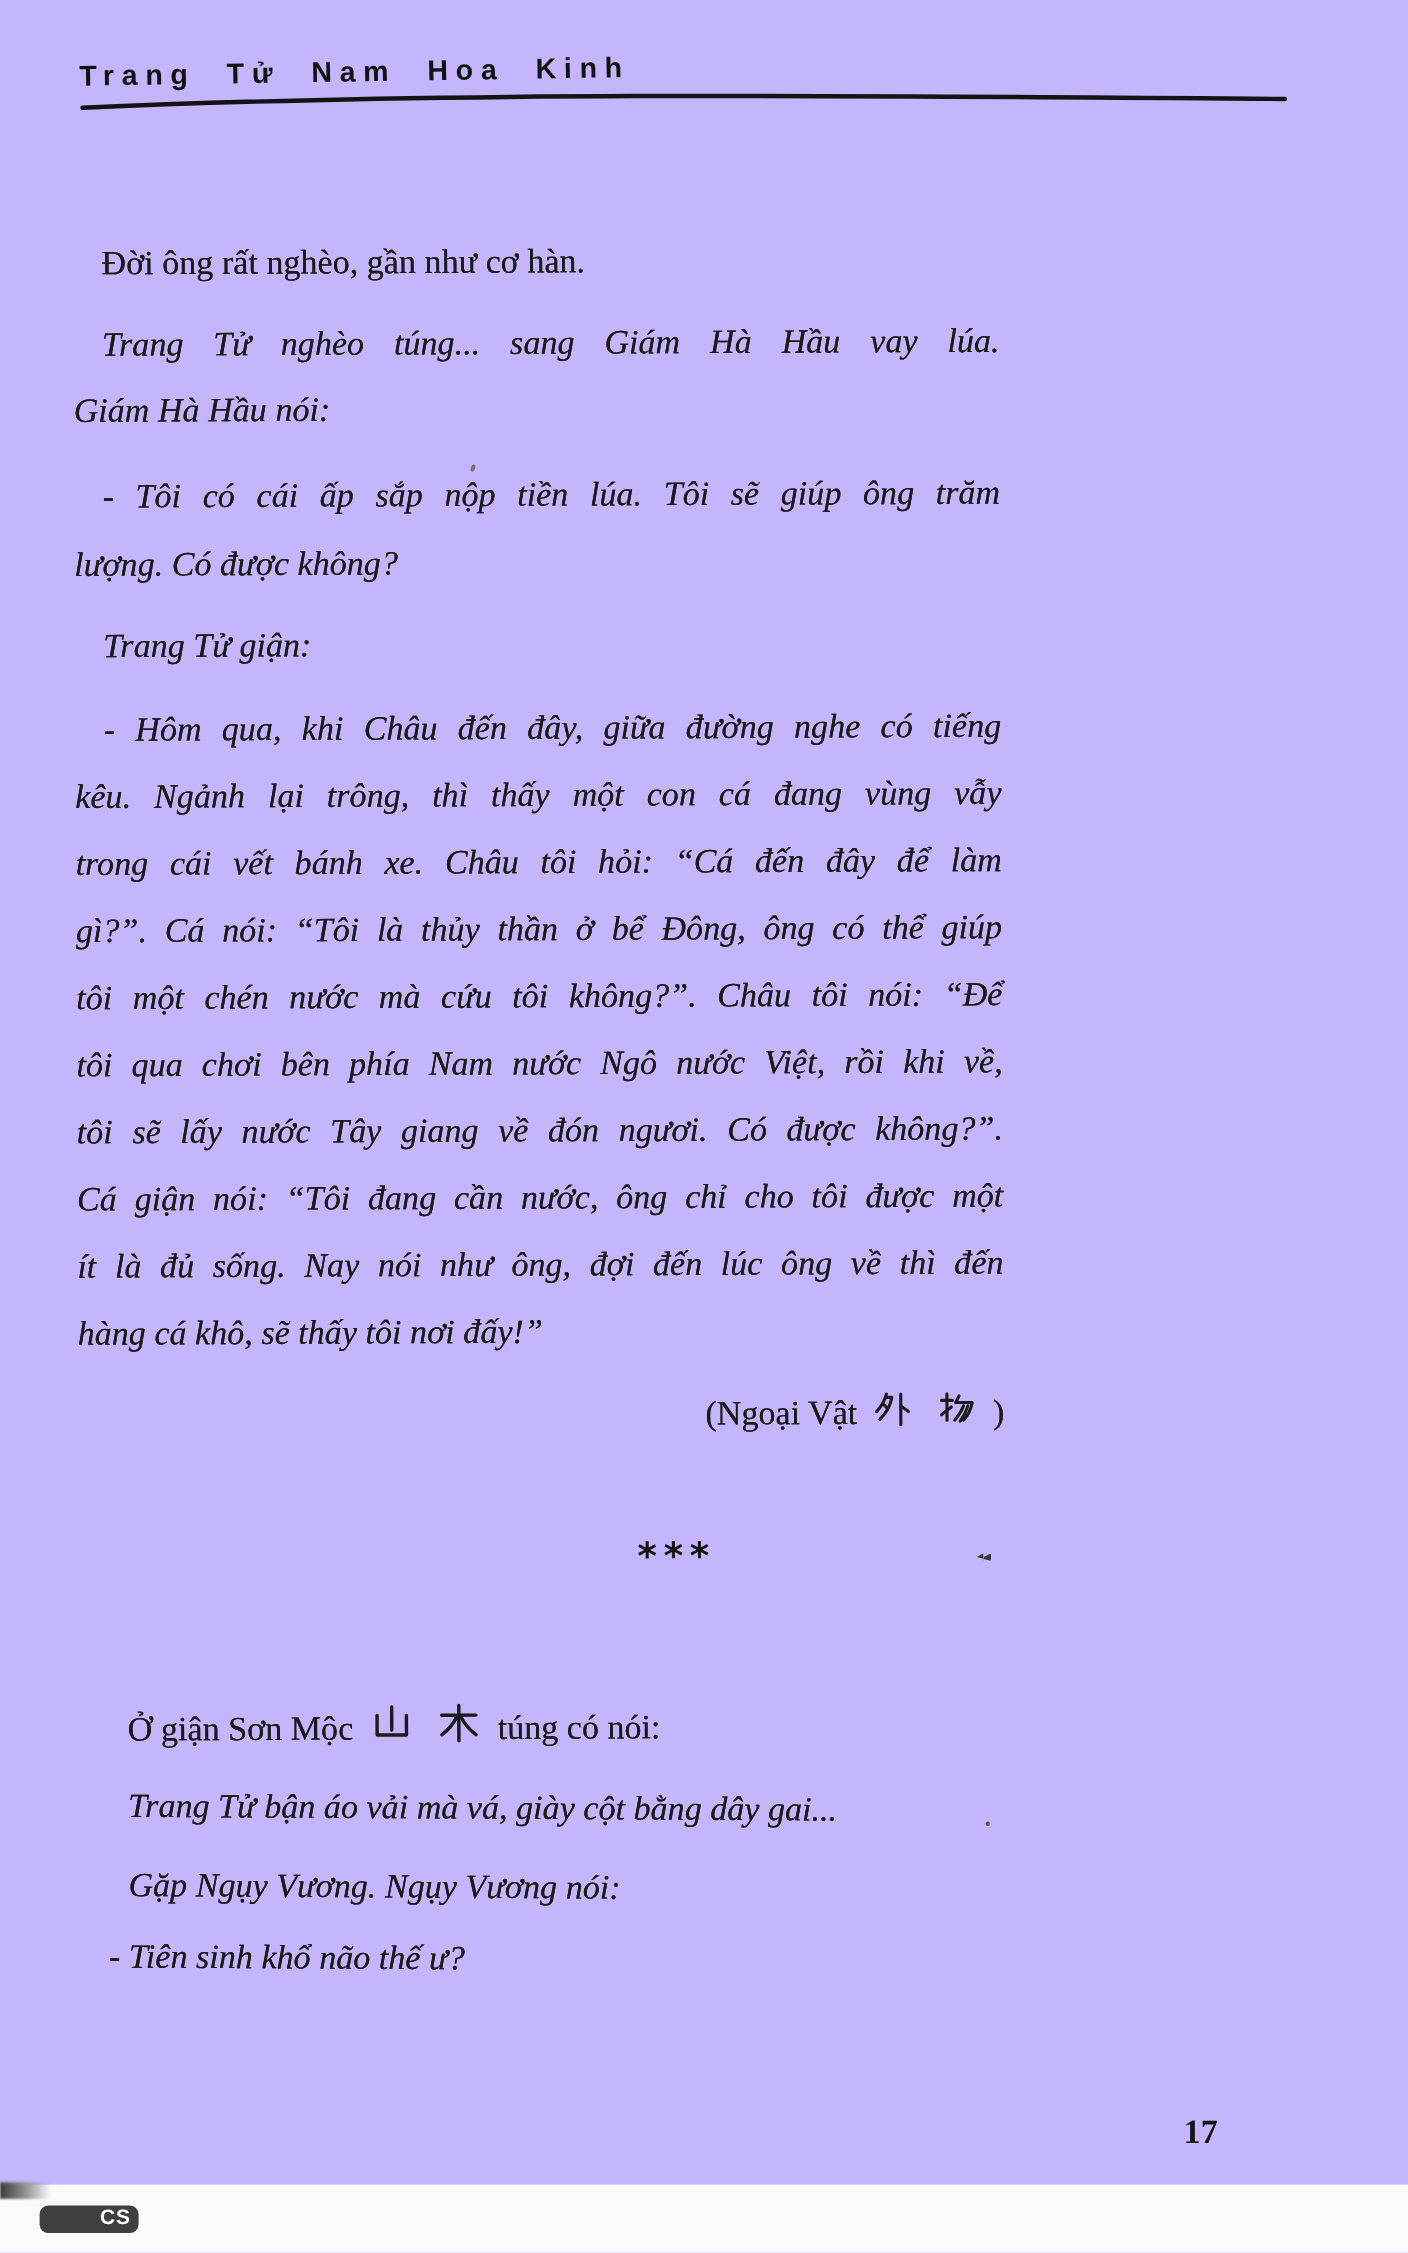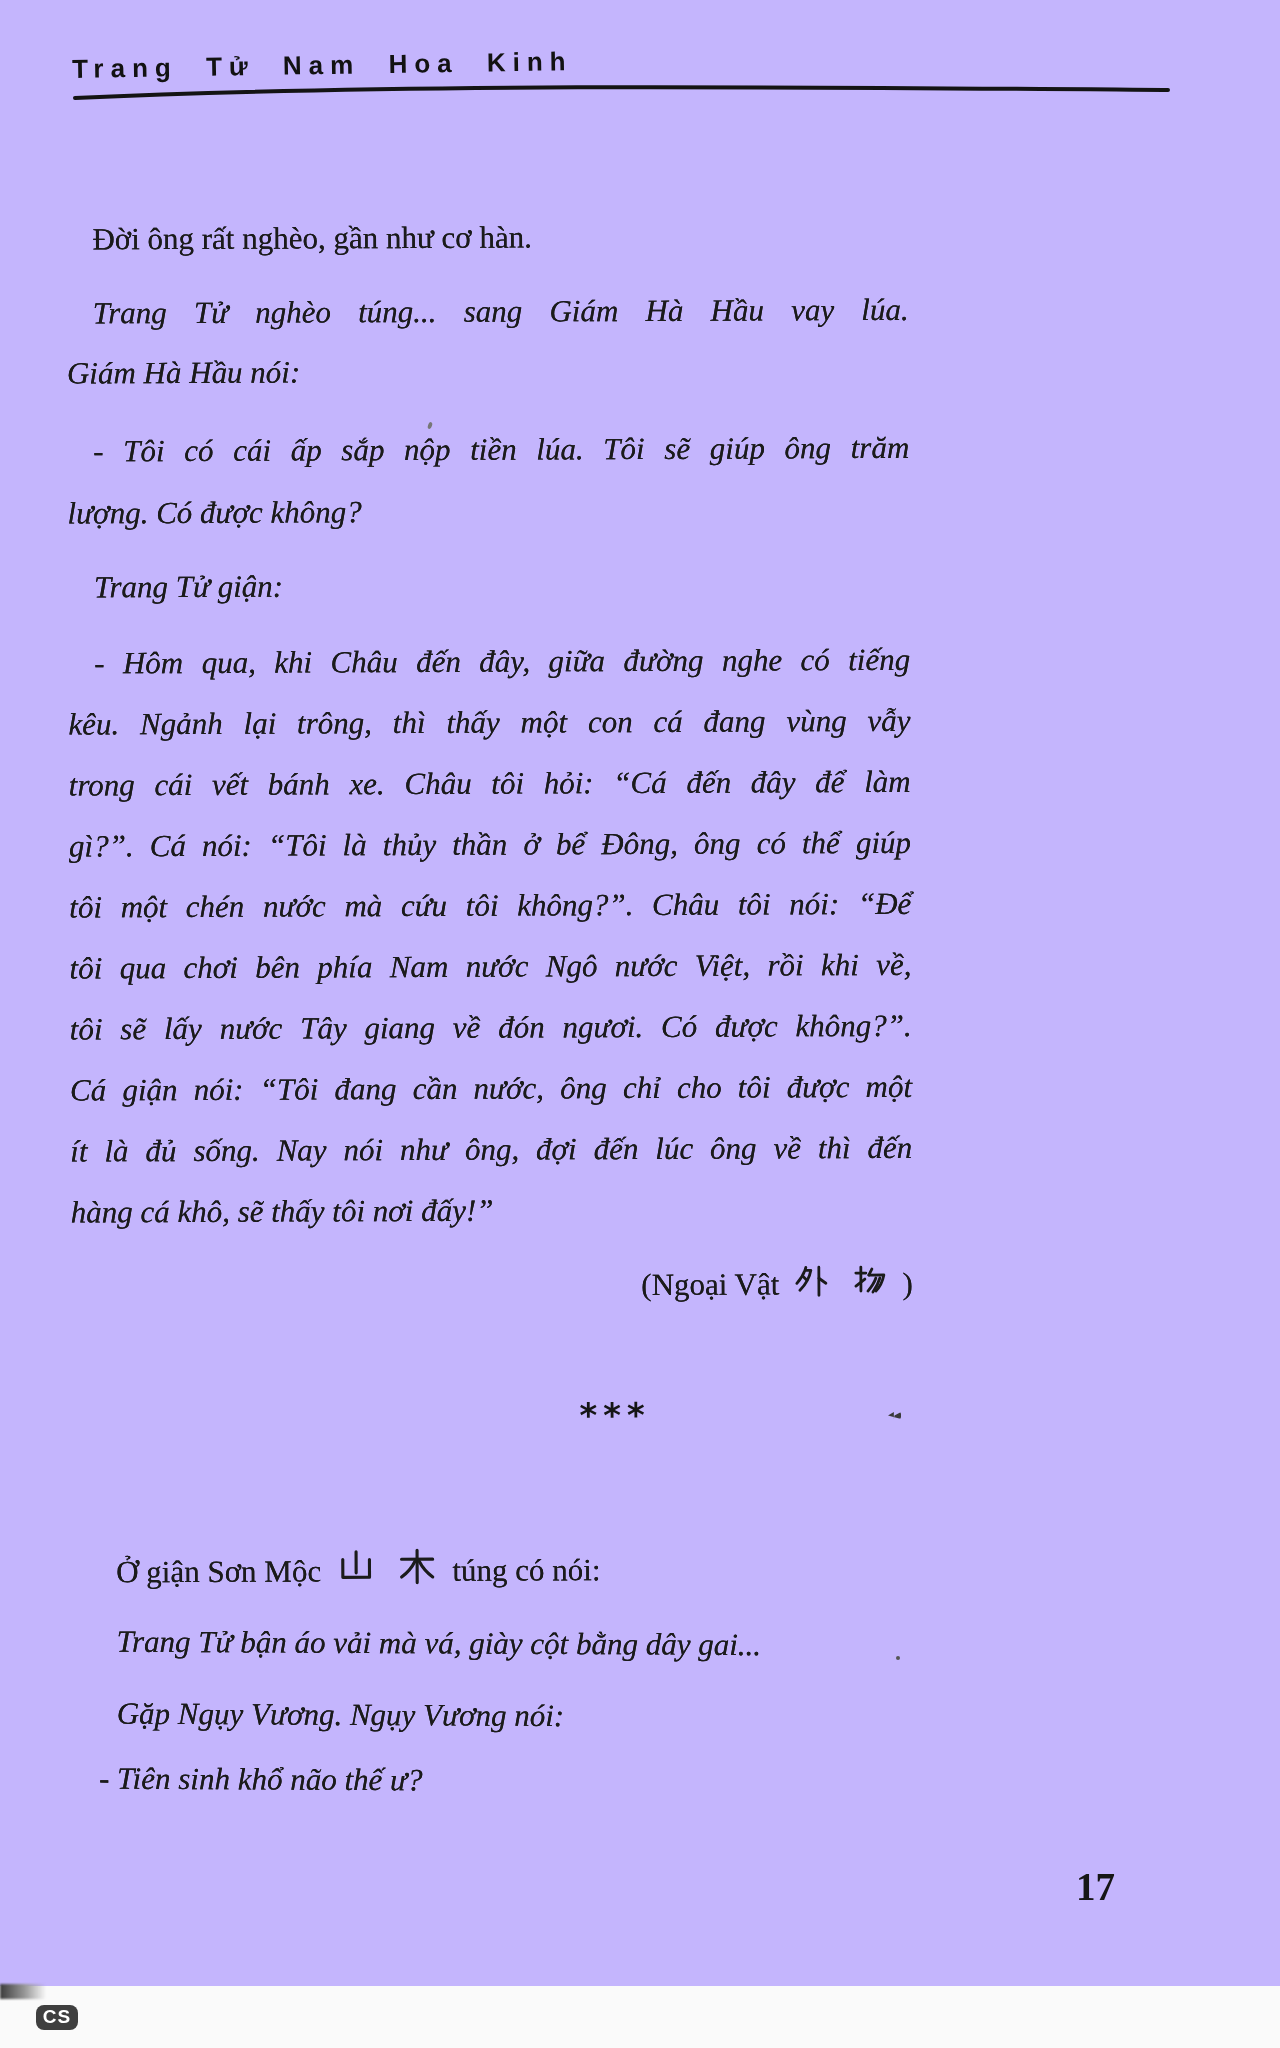--- a/index.html
+++ b/index.html
@@ -13,28 +13,28 @@
   .line{position:absolute;left:68px;width:842px;font-size:31px;line-height:40px;
         font-style:italic;text-shadow:0 0 .5px currentColor;white-space:nowrap;}
   .j{text-align:justify;text-align-last:justify;white-space:normal;}
   .ind{text-indent:26px;}
   .ind2{text-indent:44px;}
   .rm{font-style:normal;}
   .att{text-align:right;font-style:normal;white-space:nowrap;}
   .tilt{transform:rotate(0.55deg);transform-origin:left center;}
   .stars{position:absolute;left:576px;top:1396px;font-family:"DejaVu Sans",sans-serif;
          font-weight:700;font-size:34px;letter-spacing:6px;color:#151515;}
-  .pageno{position:absolute;left:1076px;top:1864px;font-size:39px;font-weight:700;color:#161616;}
+  .pageno{position:absolute;left:1076px;top:1920px;font-size:31px;font-weight:700;color:#161616;}
   svg.cjk{display:inline-block;vertical-align:-6px;margin:0 7px;}
   svg.cjk path{stroke:#1b1b1b;stroke-width:2.8;fill:none;stroke-linecap:round;stroke-linejoin:round;}
   .foot{position:absolute;left:0;right:0;bottom:0;height:62px;background:#fafafa;
         display:flex;align-items:center;gap:16px;padding-left:36px;box-sizing:border-box;}
   .cs-logo{width:42px;height:25px;border-radius:8px;background:#3f3f3f;color:#ffffff;
            display:flex;align-items:center;justify-content:center;flex:0 0 auto;
-           font:700 19px "Liberation Sans",sans-serif;letter-spacing:1px;}
+           font:700 19px "Liberation Sans",sans-serif;letter-spacing:1px;padding-left:48px;}
   .cs-text{font:400 30px "Liberation Sans",sans-serif;color:#a8a8a8;letter-spacing:.5px;}
   .smudge{position:absolute;left:0;top:1984px;width:46px;height:15px;z-index:5;
           background:linear-gradient(90deg,#3c3c3c,#9a9a9a 55%,rgba(255,255,255,0));
           filter:blur(1px);}
   .artifact{position:absolute;background:#777;border-radius:50%;}
   .a1{left:428px;top:422px;width:4px;height:7px;transform:rotate(18deg);}
   .a2{left:888px;top:1412px;width:13px;height:7px;background:#3a3a3a;border-radius:2px;
       clip-path:polygon(0 50%,45% 0,45% 100%,50% 50%,100% 0,100% 100%);}
   .a3{left:896px;top:1656px;width:4px;height:4px;background:#555;}
 </style>

